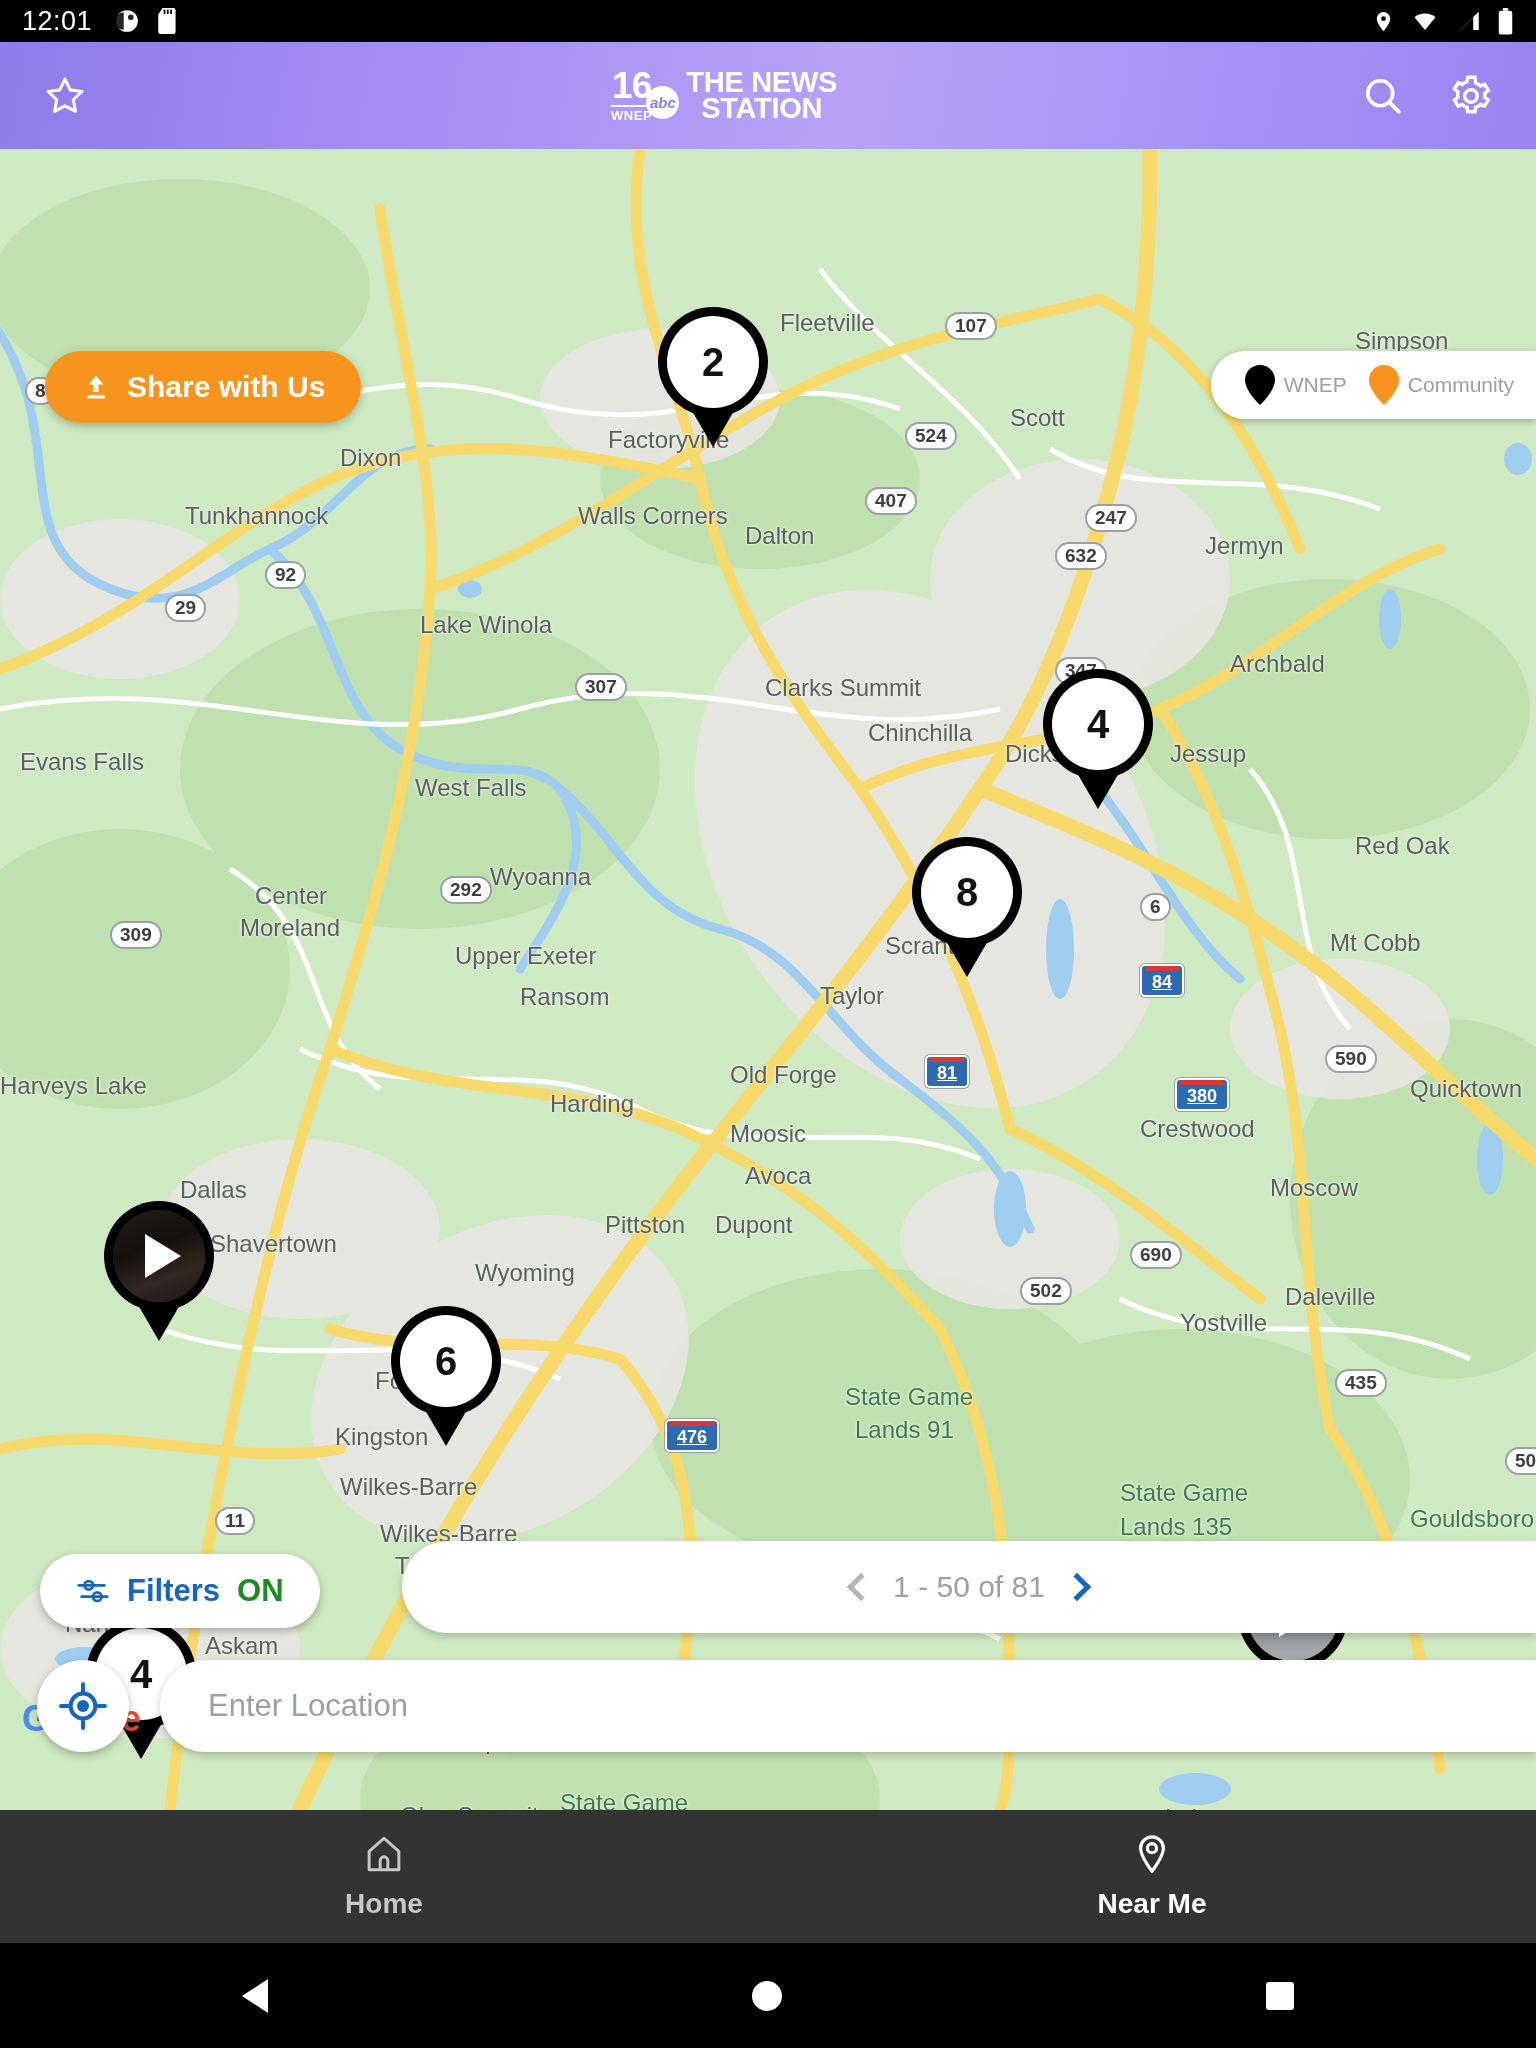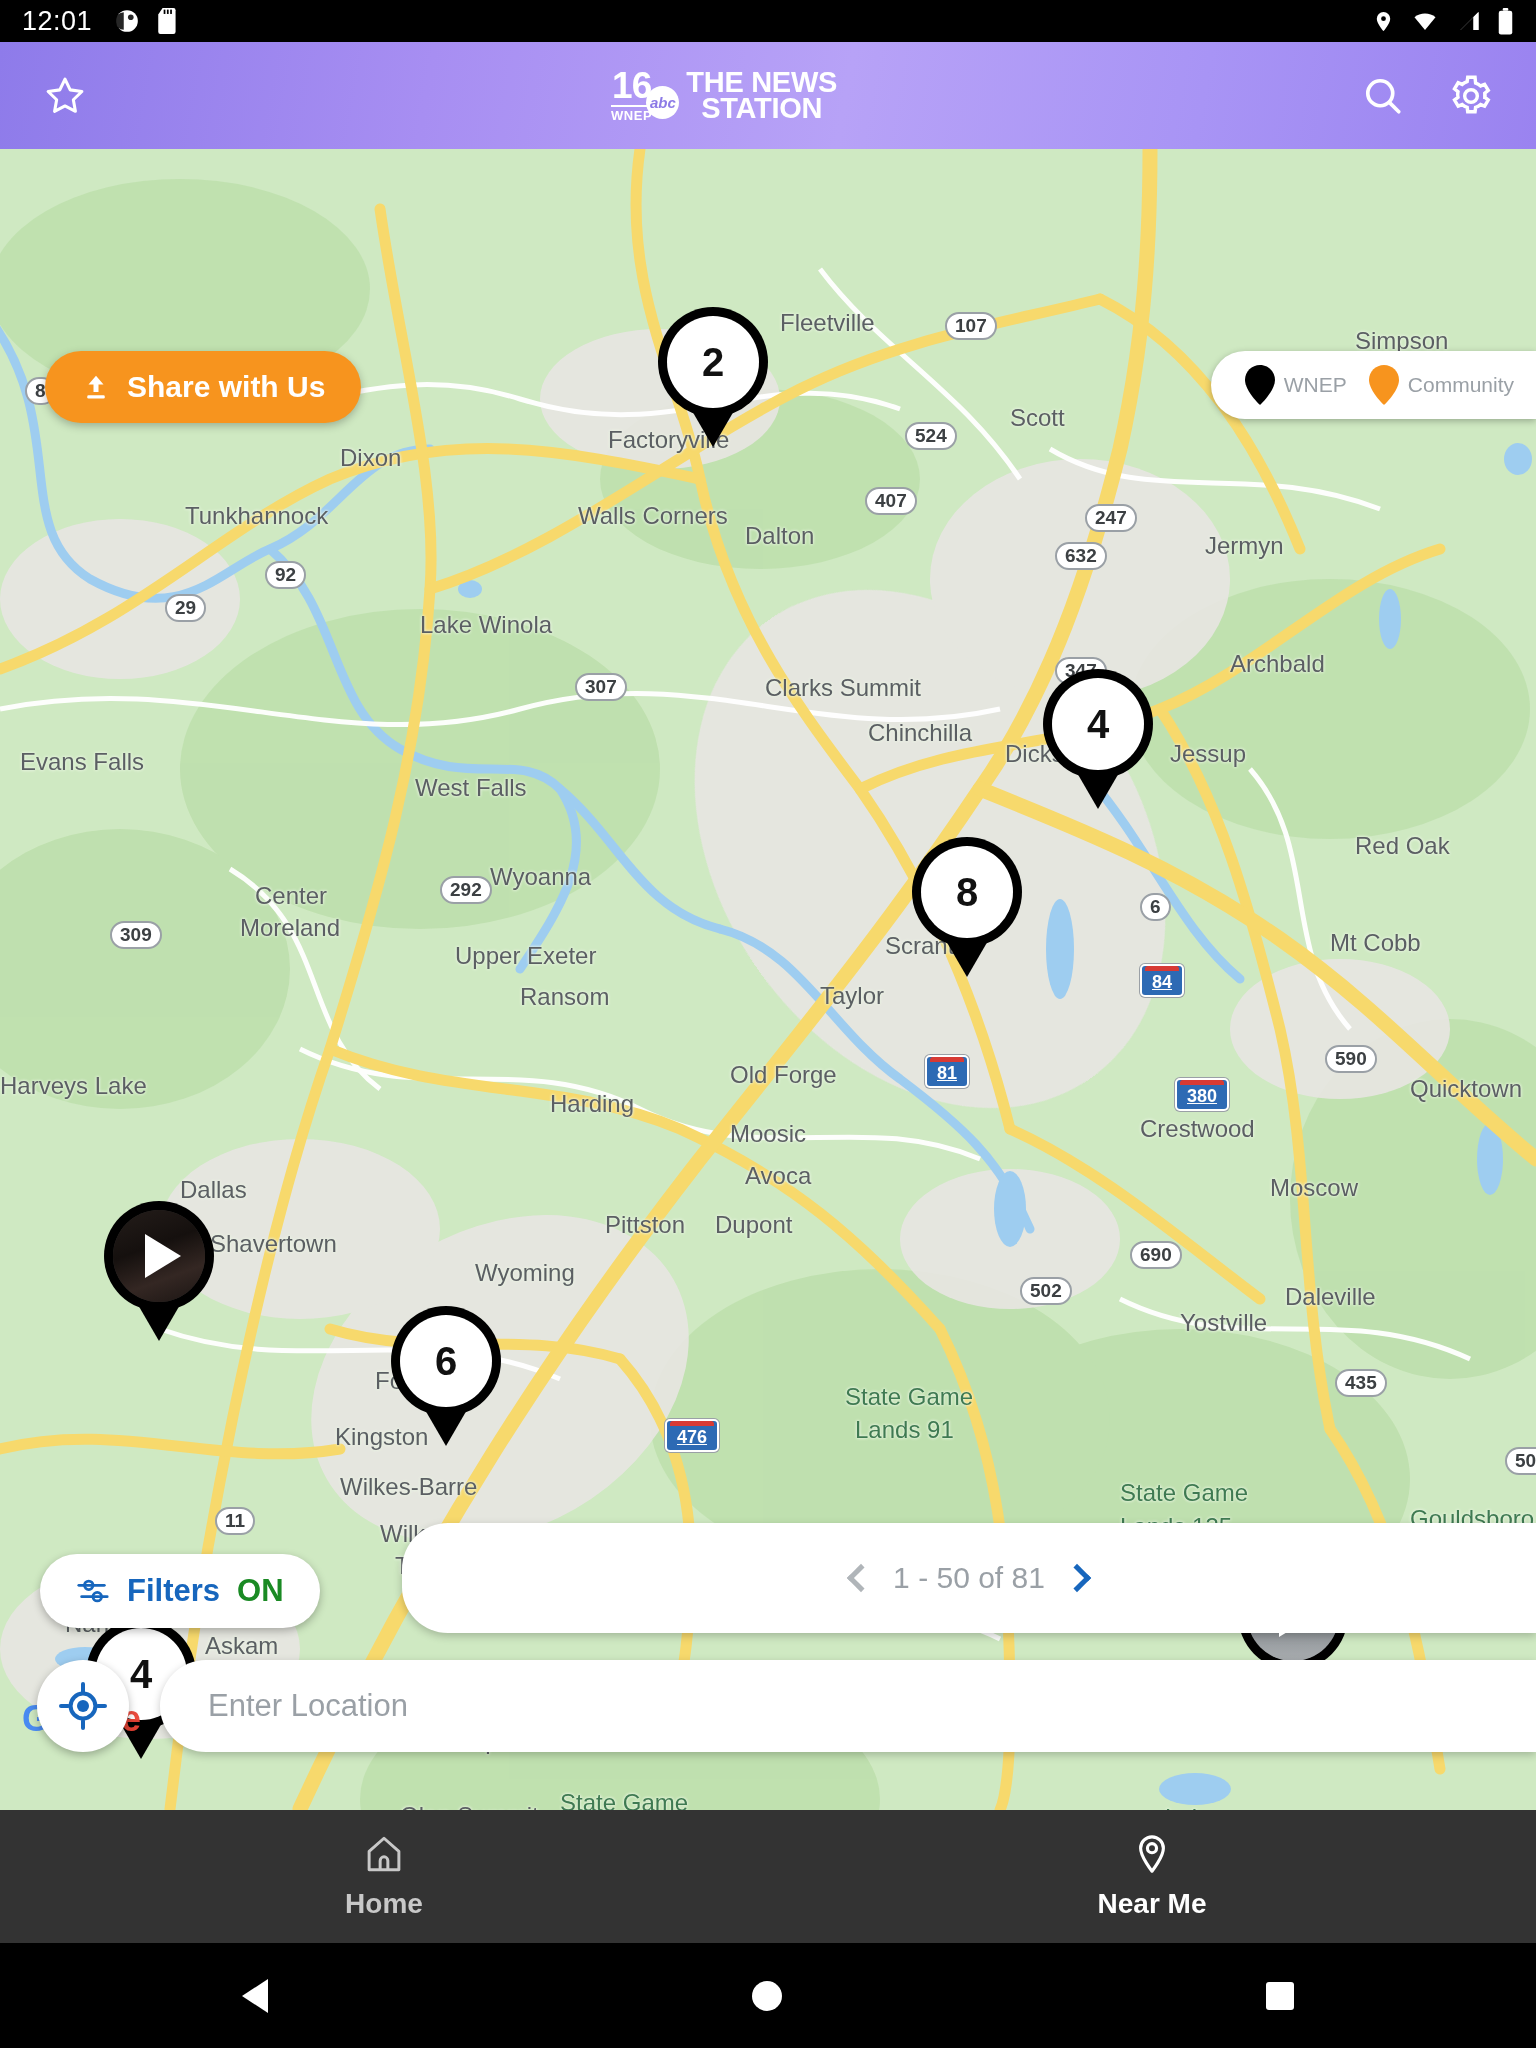--- a/index.html
+++ b/index.html
@@ -127,21 +127,21 @@
     position: absolute; left: 40px; bottom: 182px; background: #fff; border-radius: 46px;
     padding: 19px 36px; display: flex; align-items: center; gap: 17px;
     font-size: 31px; font-weight: 700; cursor: pointer;
     box-shadow: 0 3px 9px rgba(0,0,0,.28);
   }
   .filters-pill .f-on { color: #1a8a24; }
   .filters-pill .f-txt { color: #1766bd; }
 
   .pager {
     position: absolute; left: 402px; right: 0; bottom: 177px; background: #fff;
-    border-radius: 46px 0 0 46px; height: 110px;
+    border-radius: 46px 0 0 46px; height: 92px;
     display: flex; align-items: center; justify-content: center; gap: 22px;
     box-shadow: 0 3px 9px rgba(0,0,0,.22);
   }
   .pager .ptxt { color: #9aa0a6; font-size: 30px; }
   .chev { width: 20px; height: 20px; border-style: solid; border-width: 5px 5px 0 0; display: block; }
   .chev.left { transform: rotate(-135deg); border-color: #b0b5b9; }
   .chev.right { transform: rotate(45deg); border-color: #1766bd; }
 
   .loc-btn {
     position: absolute; left: 37px; bottom: 58px; width: 92px; height: 92px;

